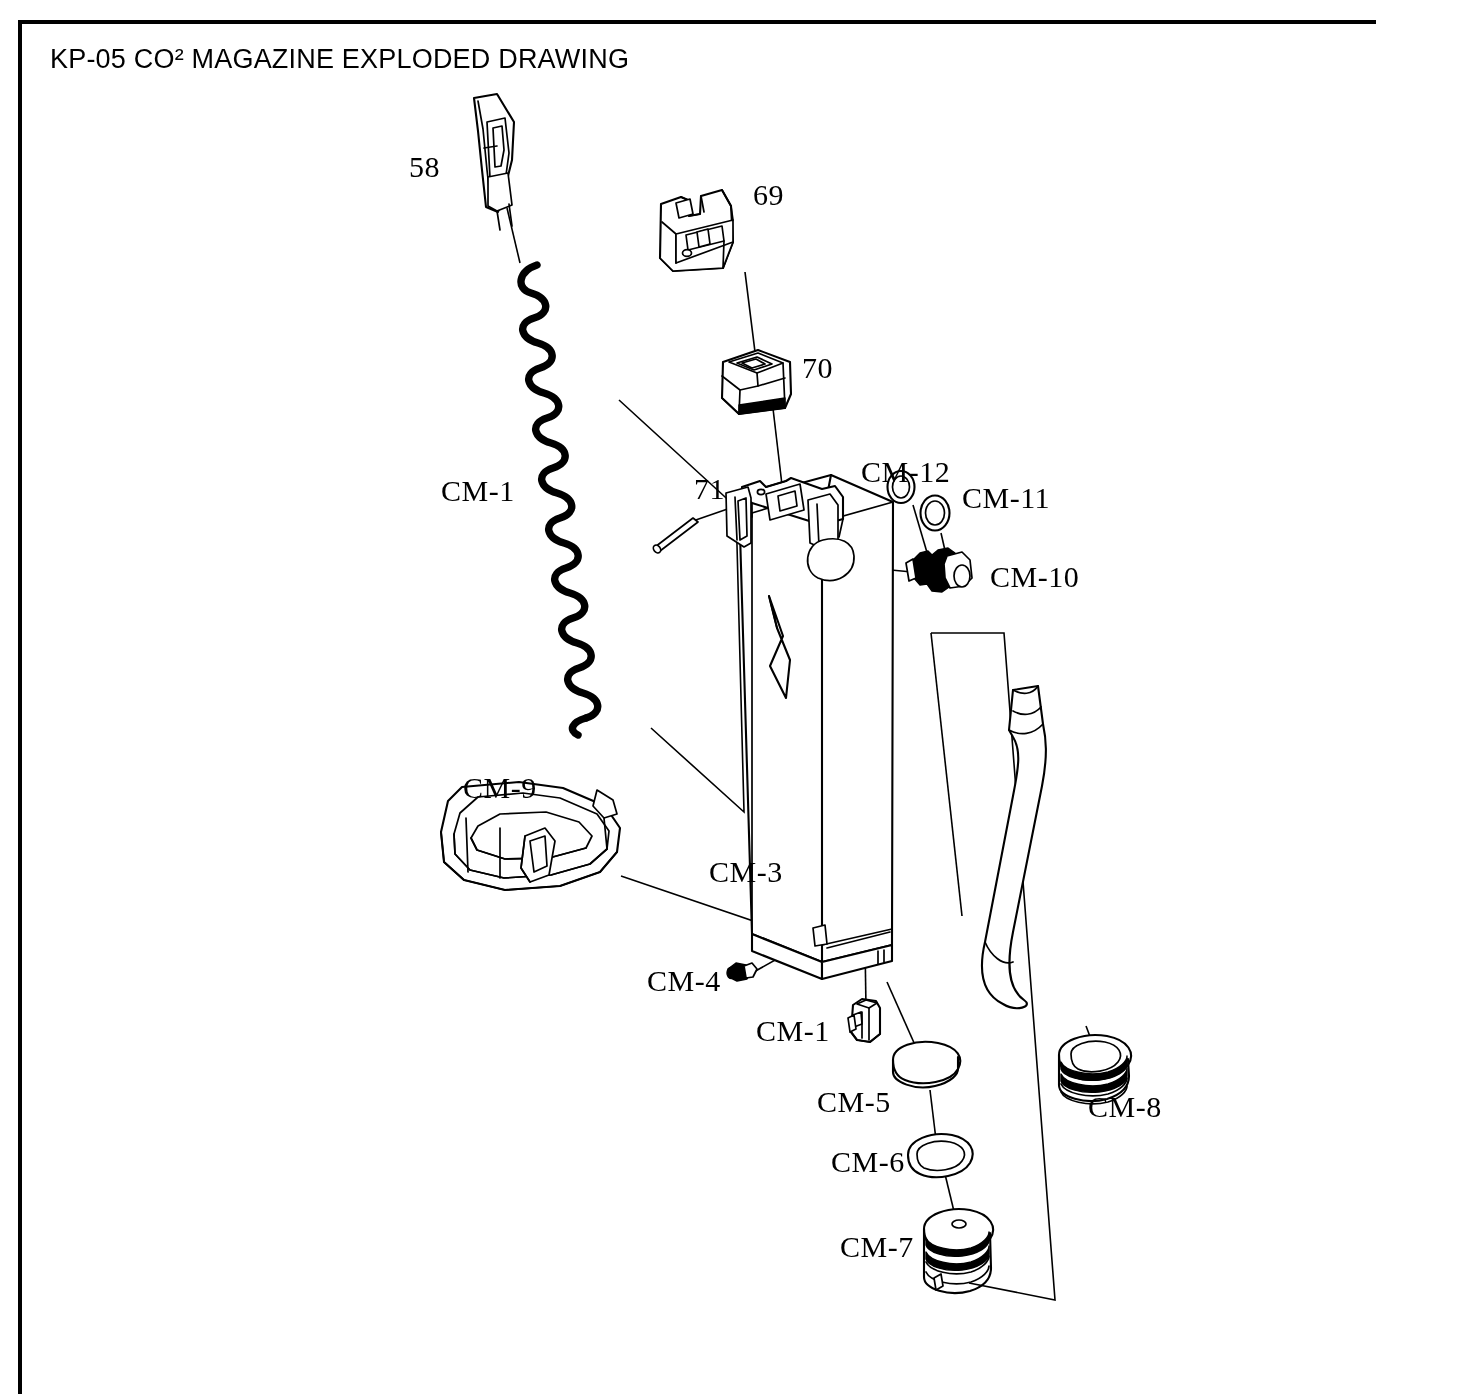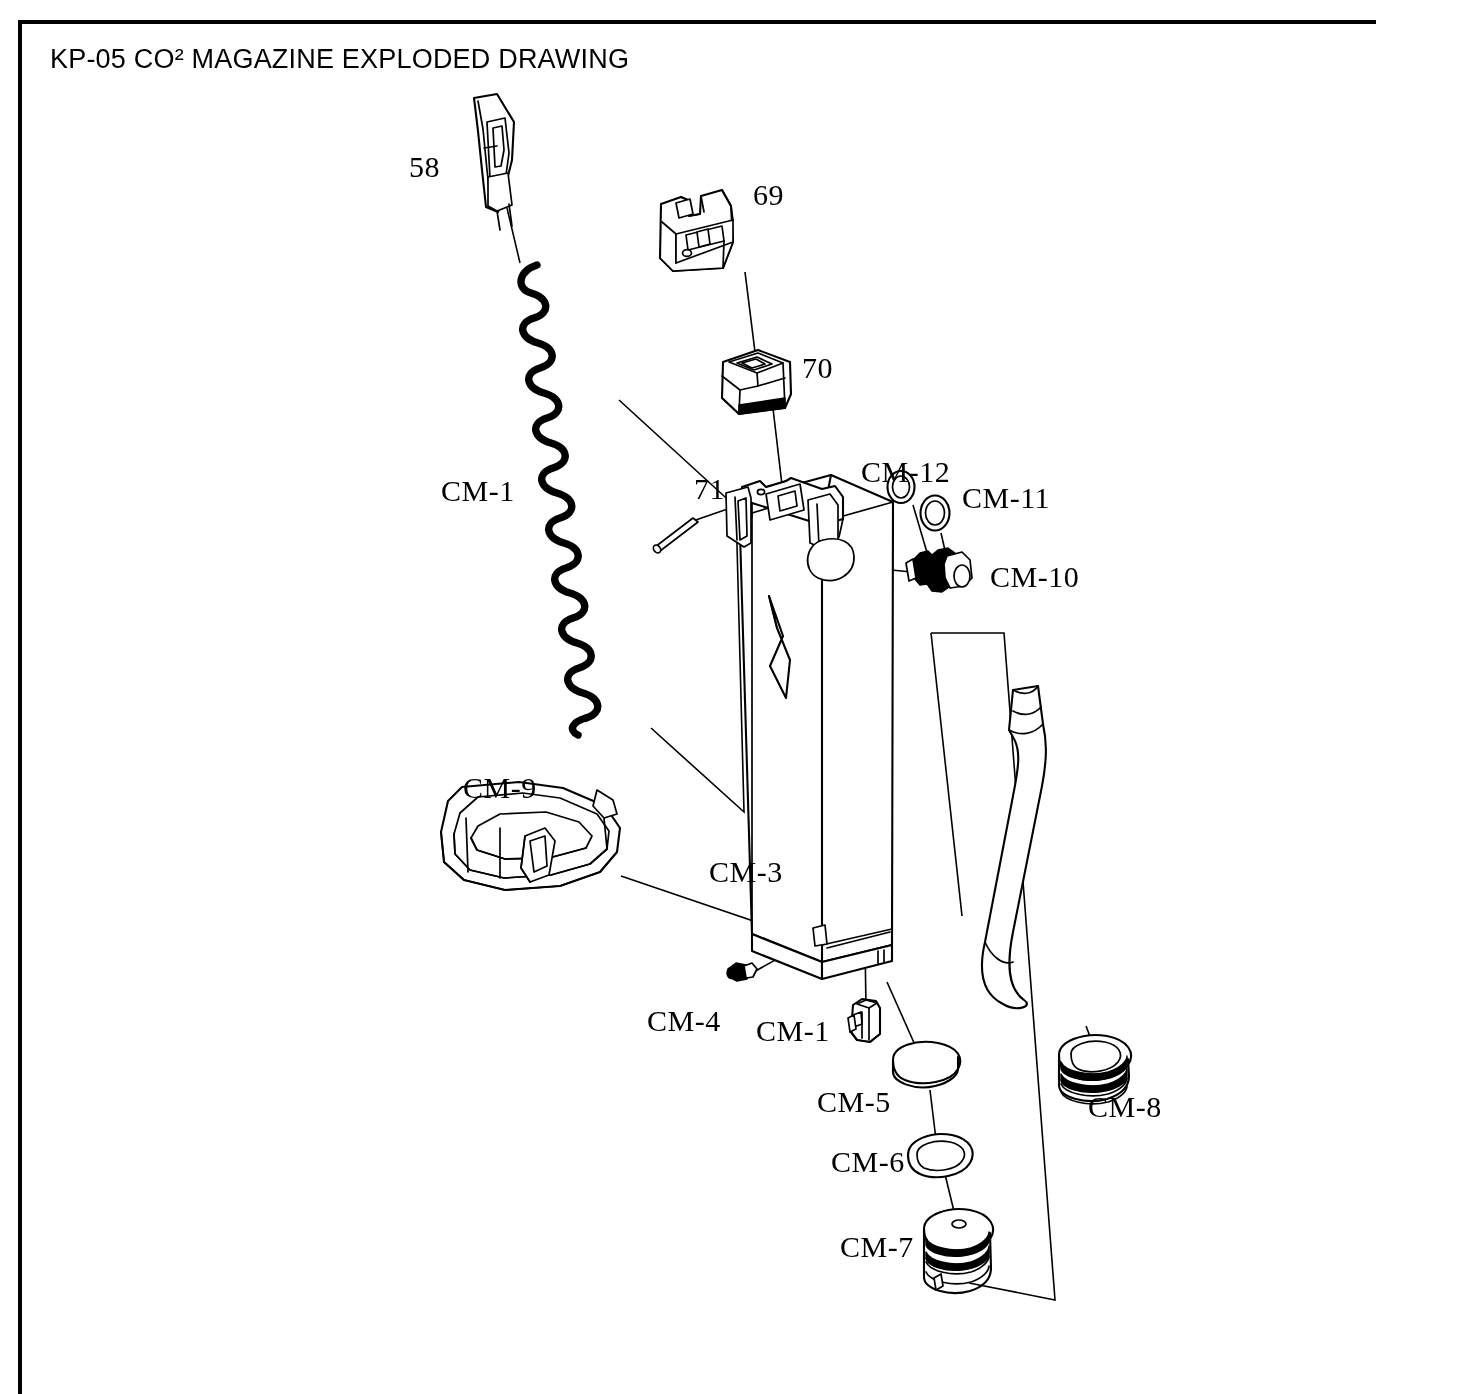--- a/index.html
+++ b/index.html
@@ -329,20 +329,20 @@
   <div class="lbl" style="left:409px; top:150px;">58</div>
   <div class="lbl" style="left:753px; top:178px;">69</div>
   <div class="lbl" style="left:802px; top:351px;">70</div>
   <div class="lbl" style="left:694px; top:472px;">71</div>
   <div class="lbl" style="left:441px; top:474px;">CM-1</div>
   <div class="lbl" style="left:861px; top:455px;text-align:center;">CM-12</div>
   <div class="lbl" style="left:962px; top:481px;text-align:center;">CM-11</div>
   <div class="lbl" style="left:990px; top:560px;">CM-10</div>
   <div class="lbl" style="left:463px; top:727px;margin-top:44px;">CM-9</div>
   <div class="lbl" style="left:709px; top:819px;margin-top:36px;">CM-3</div>
-  <div class="lbl" style="left:647px; top:964px;margin-top:40px;">CM-4</div>
+  <div class="lbl" style="left:647px; top:964px;">CM-4</div>
   <div class="lbl" style="left:756px; top:1014px;">CM-1</div>
   <div class="lbl" style="left:817px; top:1077px;margin-top:8px;">CM-5</div>
   <div class="lbl" style="left:1088px; top:1090px;">CM-8</div>
   <div class="lbl" style="left:831px; top:1145px;">CM-6</div>
   <div class="lbl" style="left:840px; top:1230px;">CM-7</div>
 
 </div>
 
 </body></html>

